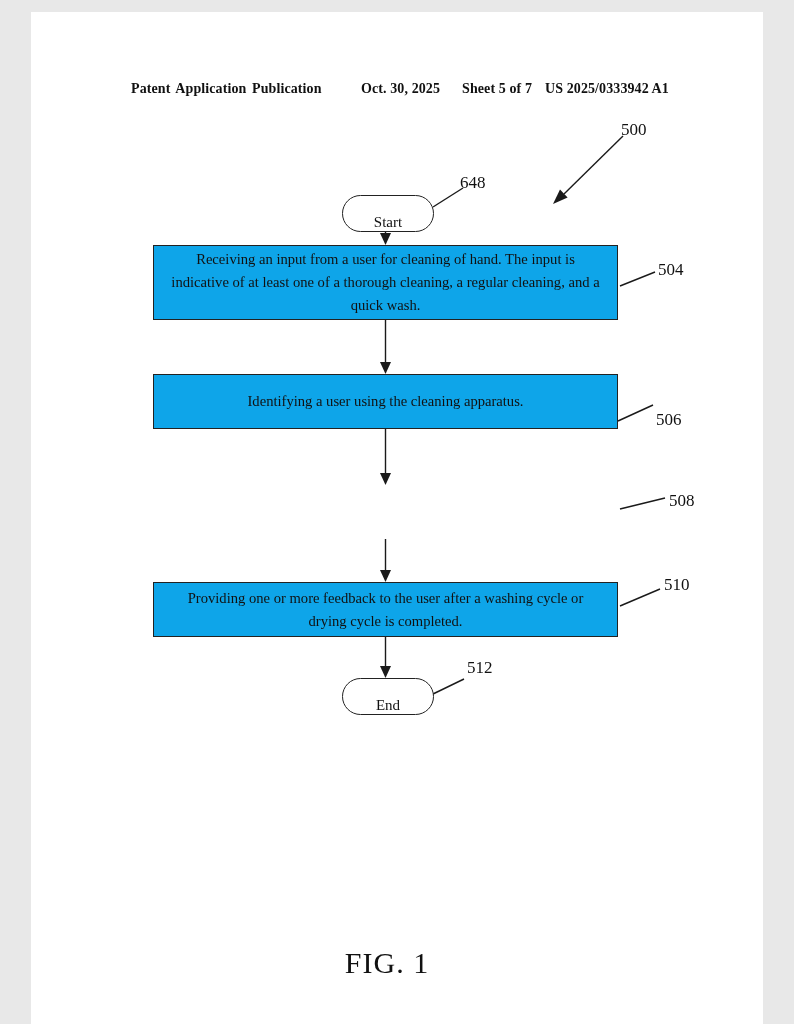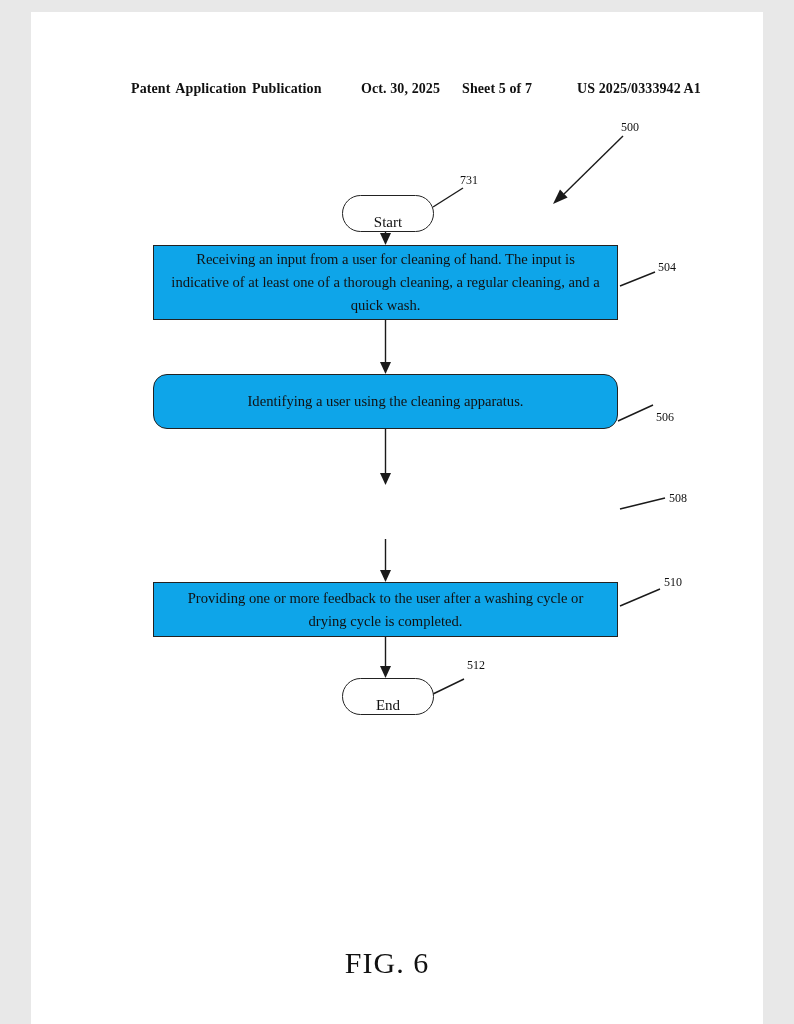--- a/index.html
+++ b/index.html
@@ -8,47 +8,47 @@
     background:#ffffff; overflow:hidden;
     font-family:Liberation Serif, serif; color:#111;
   }
   .hdr {
     position:absolute; top:69px; font-weight:bold; font-size:14px;
     white-space:nowrap; letter-spacing:0.1px;
   }
   .hdr-left  { left:100px; word-spacing:2px; }
   .hdr-date  { left:330px; }
   .hdr-sheet { left:431px; }
-  .hdr-right { left:546px;text-align:right; }
+  .hdr-right { left:514px;text-align:right; }
 
   svg.connectors { position:absolute; left:0; top:0; pointer-events:none; }
   svg.connectors line     { stroke:#1a1a1a; stroke-width:1.4; }
   svg.connectors polygon  { fill:#1a1a1a; stroke:none; }
 
   .proc {
     position:absolute; left:122px; width:465px; box-sizing:border-box;
     border:1.5px solid #222; background:#0ea5e9;
     display:flex; align-items:center; justify-content:center;
     text-align:center; font-size:14.6px; line-height:23px;
   }
   .proc .txt { white-space:pre-line; }
   .b504 { top:233px; height:75px; }
-  .b506 { top:362px; height:55px;border-radius:14px; }
+  .b506 { top:362px; height:55px; }
   .b508 { top:473px; height:54px; }
   .b510 { top:570px; height:55px; }
 
   .terminal {
     position:absolute; left:311px; width:92px; height:37px; box-sizing:border-box;
     border:1.5px solid #222; border-radius:19px; background:#fff;
     display:flex; align-items:flex-end; justify-content:center; font-size:15px;
   }
   .t-start { top:183px; }
   .t-end   { top:666px; }
 
-  .ref { position:absolute; font-size:12px; white-space:nowrap; }
+  .ref { position:absolute; font-size:17px; white-space:nowrap; }
   .r500 { left:590px; top:108px; }
   .r502 { left:429px; top:161px; }
   .r504 { left:627px; top:248px; }
   .r506 { left:625px; top:398px; }
   .r508 { left:638px; top:479px; }
   .r510 { left:633px; top:563px; }
   .r512 { left:436px; top:646px; }
 
   .fig-label {
     position:absolute; top:934px; left:0; width:712px;
@@ -115,21 +115,21 @@
   </div>
   <div class="proc b506">
     <span class="txt">Identifying a user using the cleaning apparatus.</span>
   </div>
   <div class="proc b510">
     <span class="txt">Providing one or more feedback to the user after a washing cycle or
 drying cycle is completed.</span>
   </div>
 
   <div class="ref r500">500</div>
-  <div class="ref r502">731</div>
+  <div class="ref r502">648</div>
   <div class="ref r504">504</div>
   <div class="ref r506">506</div>
   <div class="ref r508">508</div>
   <div class="ref r510">510</div>
   <div class="ref r512">512</div>
 
-  <div class="fig-label">FIG. 6</div>
+  <div class="fig-label">FIG. 1</div>
 </div>
 
 </body></html>

